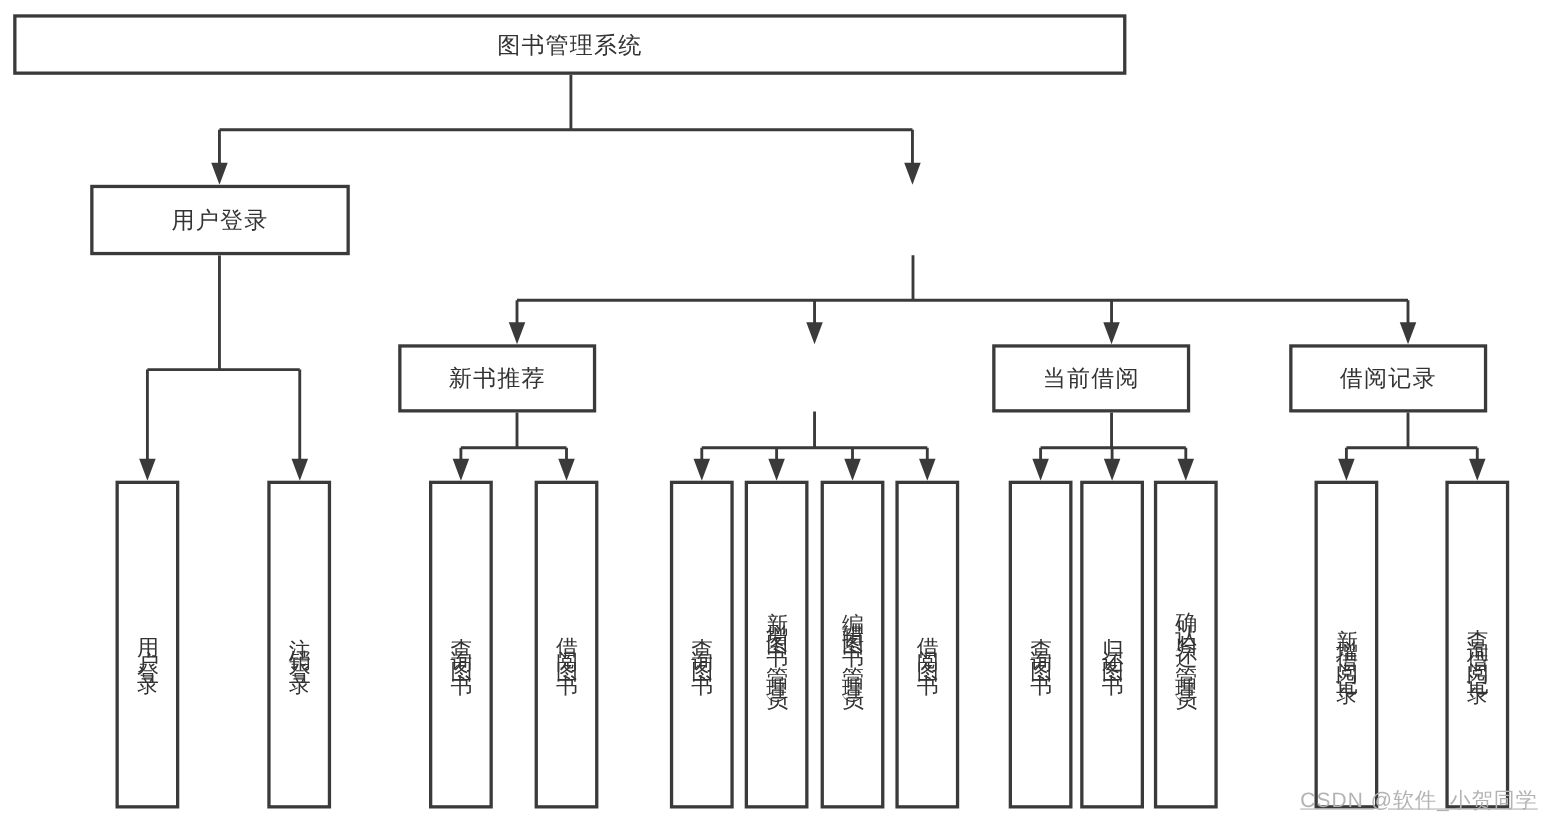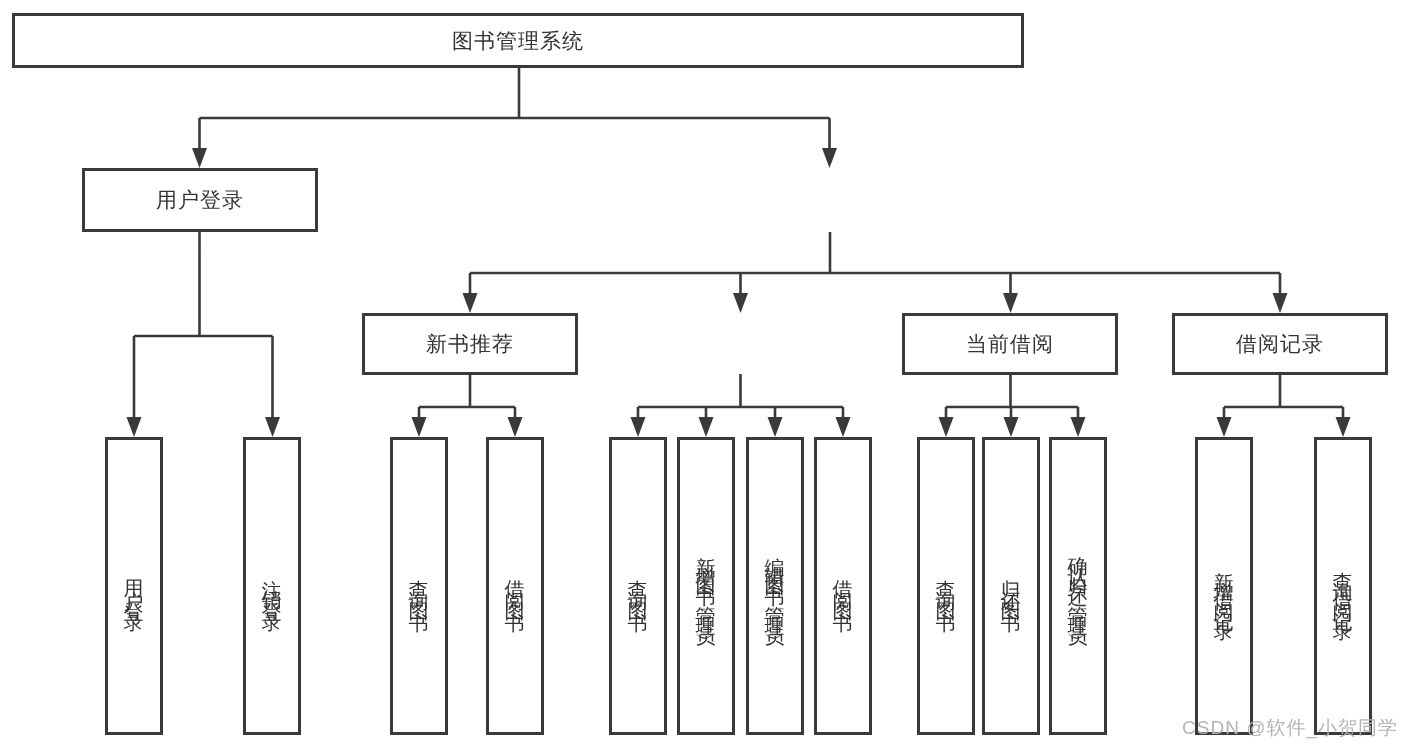--- a/index.html
+++ b/index.html
@@ -40,21 +40,21 @@
     letter-spacing: 1px;
   }
   .lvl2 {
     top: 168px;
     width: 236px; height: 64px;
     font-size: 21px;
     letter-spacing: 1px;
   }
   .lvl3 {
     top: 313px;
-    width: 216px; height: 62px;
+    width: 180px; height: 62px;
     font-size: 21px;
     letter-spacing: 1px;
   }
   .leaf {
     top: 437px;
     width: 58px; height: 298px;
     font-size: 20px;
   }
   .leaf span {
     writing-mode: vertical-rl;
@@ -66,20 +66,21 @@
   .leaf.dense span {
     letter-spacing: 10px;
   }
   .watermark {
     position: absolute;
     right: 7px;
     bottom: 6px;
     font-size: 19px;
     color: #b3b3b3;
     letter-spacing: 1px;
+    text-decoration: underline;
   }
 </style>
 </head>
 <body>
 
 <div class="stage">
 
   <svg class="connectors" width="1405" height="747" viewBox="0 0 1405 747">
     <g stroke="#3a3a3a" stroke-width="2.6" fill="none">
 

